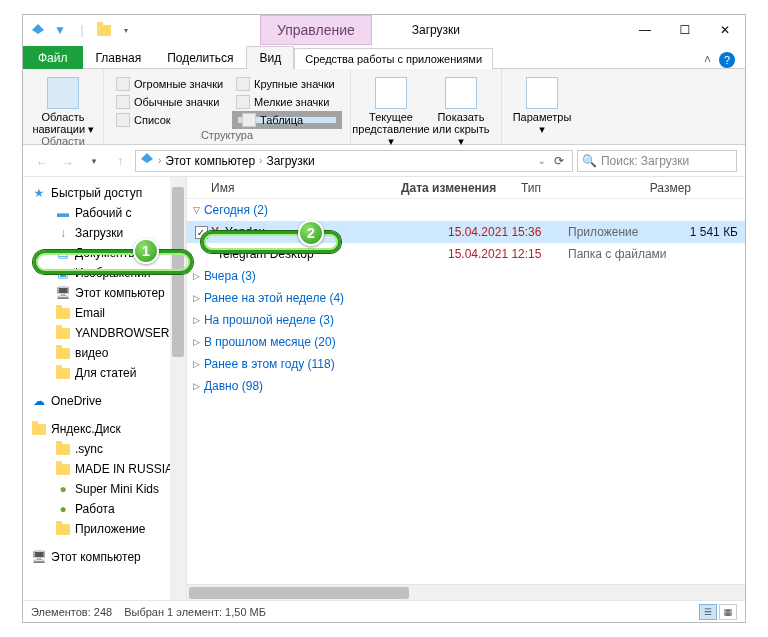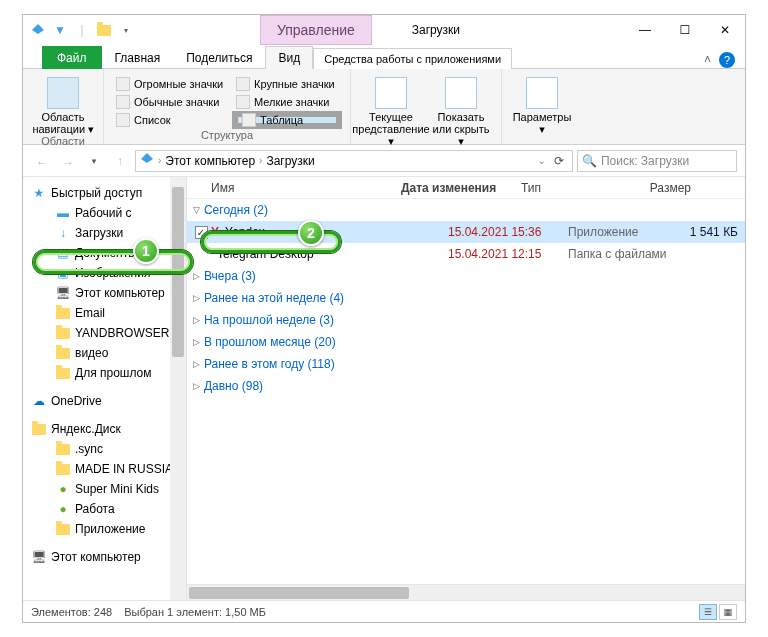--- a/index.html
+++ b/index.html
@@ -10,21 +10,21 @@
 .titlebar .left { display: flex; align-items: center; gap: 4px; padding-left: 6px; }
 .qat { width: 18px; height: 18px; display: inline-flex; align-items: center; justify-content: center; }
 .titlebar .center { flex: 1; display: flex; align-items: stretch; justify-content: center; height: 100%; }
 .contextual { background: #f1d8f0; border: 1px solid #dcb6da; padding: 0 16px; display: flex; align-items: center; font-size: 14px; color: #6b3f6a; }
 .title-text { padding: 0 40px; display: flex; align-items: center; font-size: 12px; }
 .winbtns { display: flex; }
 .winbtn { width: 40px; height: 30px; display: flex; align-items: center; justify-content: center; font-family: sans-serif; }
 
 .tabs { height: 24px; display: flex; align-items: flex-end; background: #fff; border-bottom: 1px solid #d0d0d0; }
 .tab { padding: 4px 12px; font-size: 12px; border: 1px solid transparent; border-bottom: none; position: relative; top: 1px; }
-.tab.file { background: #1aa03c; color: #fff; padding: 4px 14px; margin-left: 19px; }
+.tab.file { background: #1aa03c; color: #fff; padding: 4px 14px; }
 .tab.active { background: #f5f5f5; border-color: #d0d0d0; }
 .contextual-tab { background: #fff; border: 1px solid #d0d0d0; border-bottom: none; font-size: 11px; padding: 4px 10px; position: relative; top: 1px; }
 .tabs-right { margin-left: auto; display: flex; align-items: center; gap: 8px; padding-right: 10px; }
 .help { width: 16px; height: 16px; border-radius: 50%; background: #0078d7; color: #fff; display: flex; align-items: center; justify-content: center; font-size: 11px; }
 
 .ribbon { height: 76px; background: #f5f5f5; border-bottom: 1px solid #d0d0d0; display: flex; }
 .group { border-right: 1px solid #e2e2e2; padding: 2px 8px; display: flex; flex-direction: column; }
 .group-body { flex: 1; display: flex; align-items: flex-start; gap: 6px; padding-top: 4px; }
 .group-label { text-align: center; font-size: 11px; color: #666; padding-bottom: 2px; }
 .bigbtn { display: flex; flex-direction: column; align-items: center; gap: 2px; font-size: 11px; width: 64px; text-align: center; line-height: 1.1; padding-top: 2px; }
@@ -263,21 +263,21 @@
       <div class="node child">
           <span class="icon">
             <span class="folder-ico"></span>
           </span>
           <span>видео</span>
         </div>
       <div class="node child">
           <span class="icon">
             <span class="folder-ico"></span>
           </span>
-          <span>Для прошлом</span>
+          <span>Для статей</span>
         </div>
       <div style="height:8px"></div>
       <div class="node root">
           <span class="icon" style="color:#0078d7">☁</span>
           <span>OneDrive</span>
         </div>
       <div style="height:8px"></div>
       <div class="node root">
           <span class="icon">
             <span class="folder-ico"></span>

